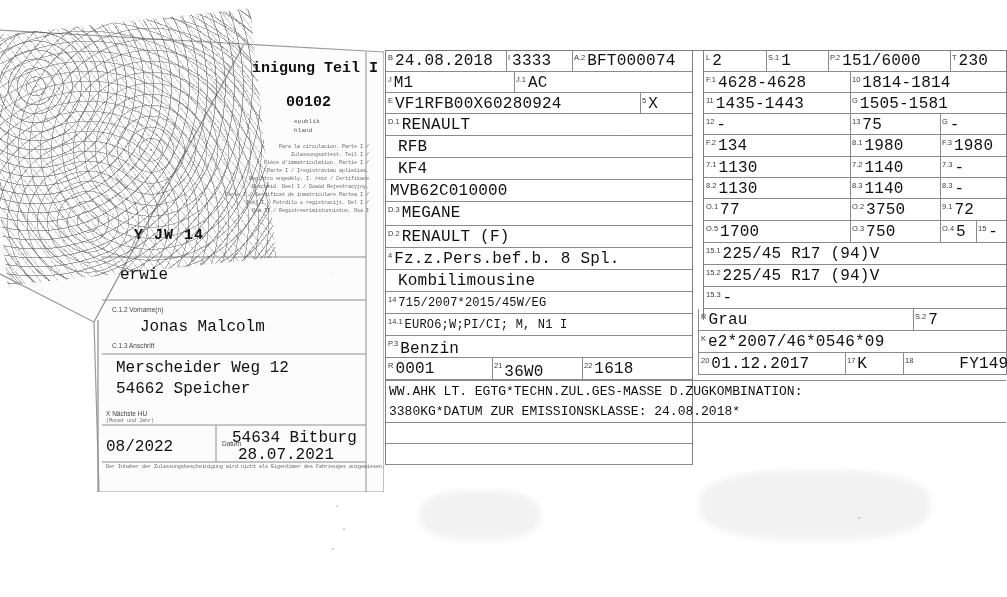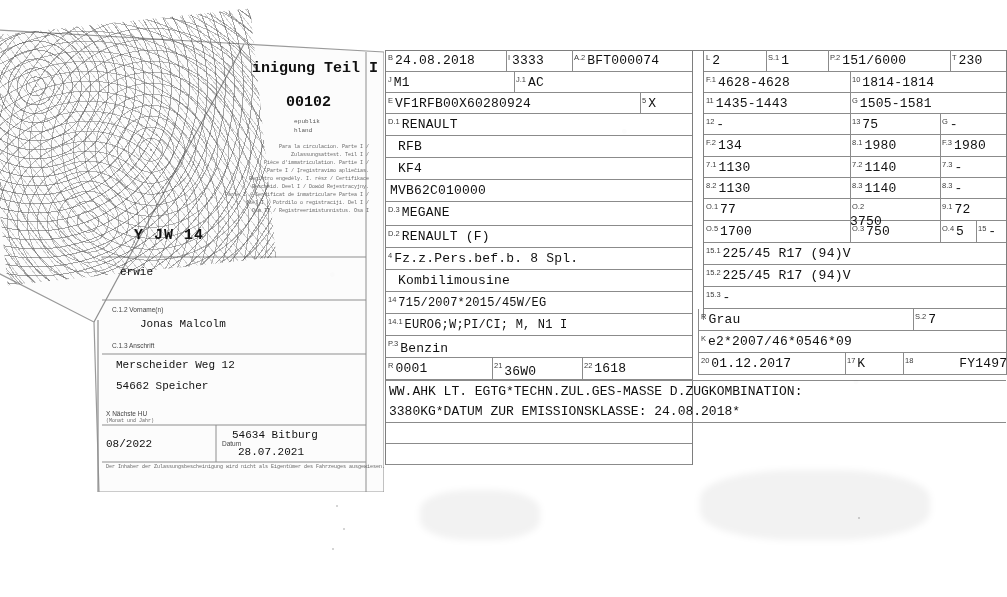--- a/index.html
+++ b/index.html
@@ -78,21 +78,21 @@
     line-height: 6px;
     color: #666;
   }
   .lbl-small {
     font-size: 7px;
     color: #444;
     font-family: "Liberation Sans", sans-serif;
   }
   .hand {
     font-family: "Liberation Mono", "DejaVu Sans Mono", monospace;
-    font-size: 11px;
+    font-size: 16px;
     color: #111;
   }
   .hand-big {
     font-family: "Liberation Mono", "DejaVu Sans Mono", monospace;
     font-size: 15px;
     font-weight: bold;
     color: #111;
   }
 
   
@@ -110,21 +110,21 @@
   .code {
     font-family: "Liberation Sans", sans-serif;
     font-size: 7.5px;
     color: #3b3b3b;
     padding: 0 2px 0 2px;
     align-self: flex-start;
     margin-top: 1px;
   }
   .val {
     font-family: "Liberation Mono", "DejaVu Sans Mono", monospace;
-    font-size: 13px;
+    font-size: 16px;
     letter-spacing: .2px;
     color: #111;
     white-space: pre;
     line-height: 14px;
   }
   .val.sm { font-size: 12px; }
 
   .boxcell {
     position: absolute;
     box-sizing: border-box;
@@ -442,21 +442,21 @@
       <span class="code">8.3</span>
       <span class="val">-</span>
     </div>
     <div class="sep-v" style="left:465px; top:128px; height:21px;"></div>
     <div class="sep-v" style="left:555px; top:128px; height:21px;"></div>
 
     <div class="boxcell" style="left:319px; top:149px; width:146px; height:22px;">
       <span class="code">O.1</span>
       <span class="val">77</span>
     </div>
-    <div class="boxcell" style="left:465px; top:149px; width:90px; height:22px;flex-direction:column;">
+    <div class="boxcell" style="left:465px; top:149px; width:90px; height:22px;">
       <span class="code">O.2</span>
       <span class="val">3750</span>
     </div>
     <div class="boxcell" style="left:555px; top:149px; width:66px; height:22px;">
       <span class="code">9.1</span>
       <span class="val">72</span>
     </div>
     <div class="sep-v" style="left:465px; top:149px; height:22px;"></div>
     <div class="sep-v" style="left:555px; top:149px; height:22px;"></div>
 

